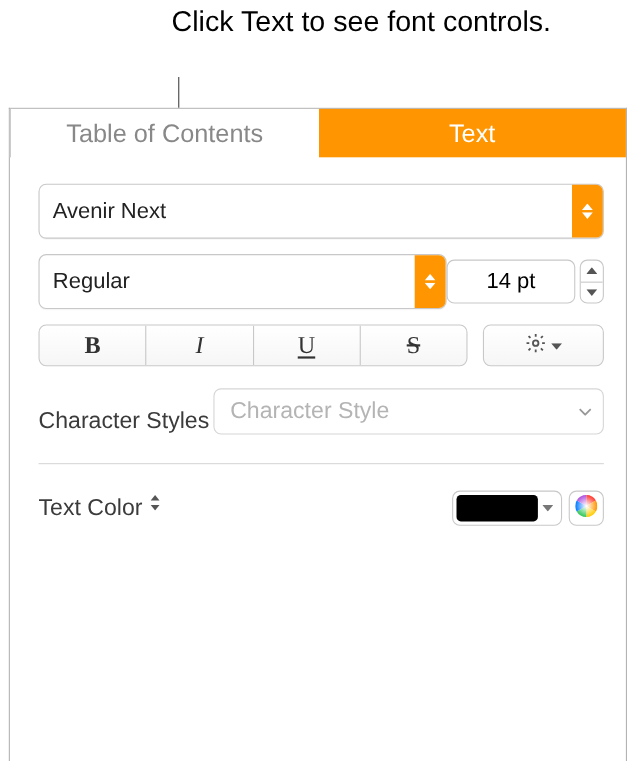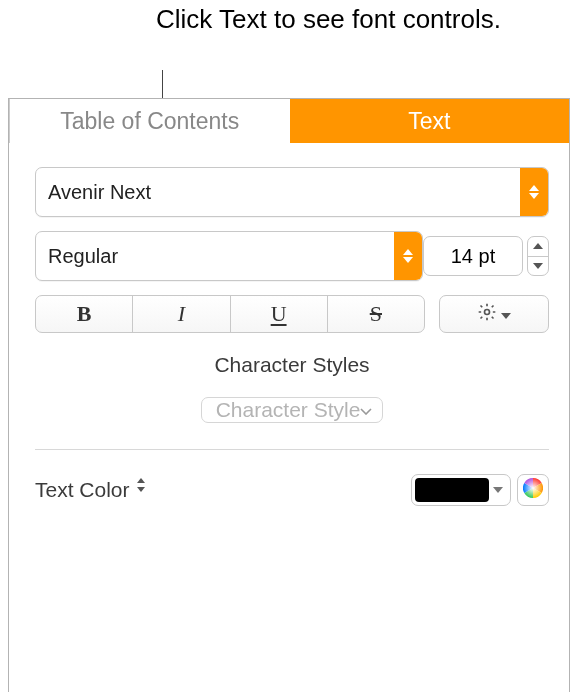--- a/index.html
+++ b/index.html
@@ -96,21 +96,21 @@
   }
   .popup-knob svg { display:block; }
   .row {
     display: flex;
     margin-bottom: 14px;
   }
   .style-popup { flex: 1; }
   .stepper-wrap {
     display: flex;
     align-items: center;
-    width: 126px;
+    width: 143px;
     text-align: right;
   }
   .stepper-field {
     flex: 1;
     height: 40px;
     border: 1px solid #c8c8c8;
     border-radius: 7px;
     display: flex;
     align-items: center;
     justify-content: center;
@@ -171,32 +171,31 @@
     border-radius: 7px;
     display: flex;
     align-items: center;
     justify-content: center;
     gap: 4px;
     background: linear-gradient(#fff,#f6f6f6);
     cursor: pointer;
   }
   .charstyles-row {
     display: flex;
-    align-items: center;
-    gap: 20px;
+    align-items: flex-end;
+    gap: 4px;
     margin-bottom: 26px;
-    flex-direction: column;
   }
   .charstyles-label {
     font-size: 21px;
     color: #3b3b3b;
   }
   .charstyles-popup {
     flex: 1;
-    height: 54px;
+    height: 42px;
     border: 1px solid #d6d6d6;
     border-radius: 7px;
     display: flex;
     align-items: center;
     justify-content: space-between;
     padding: 0 10px 0 14px;
     background: #fff;
   }
   .charstyles-placeholder {
     font-size: 21px;

